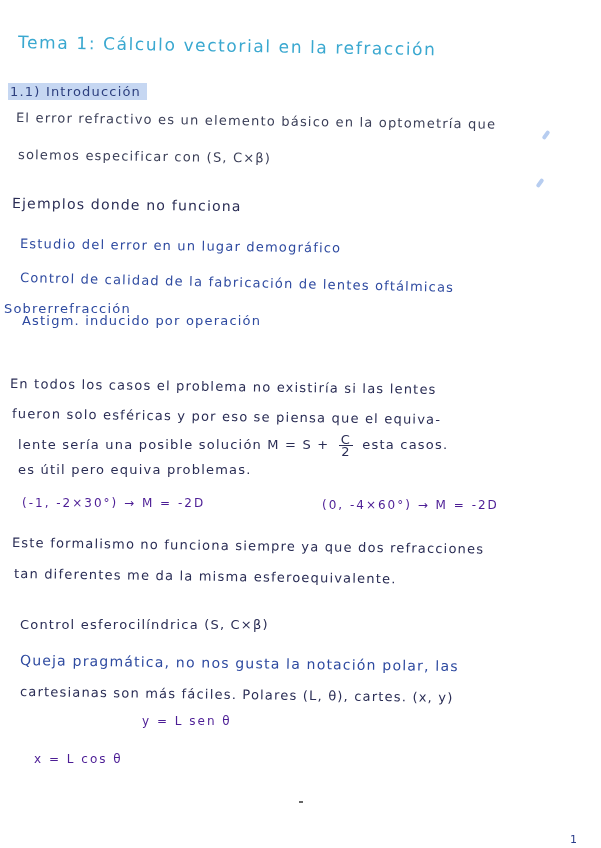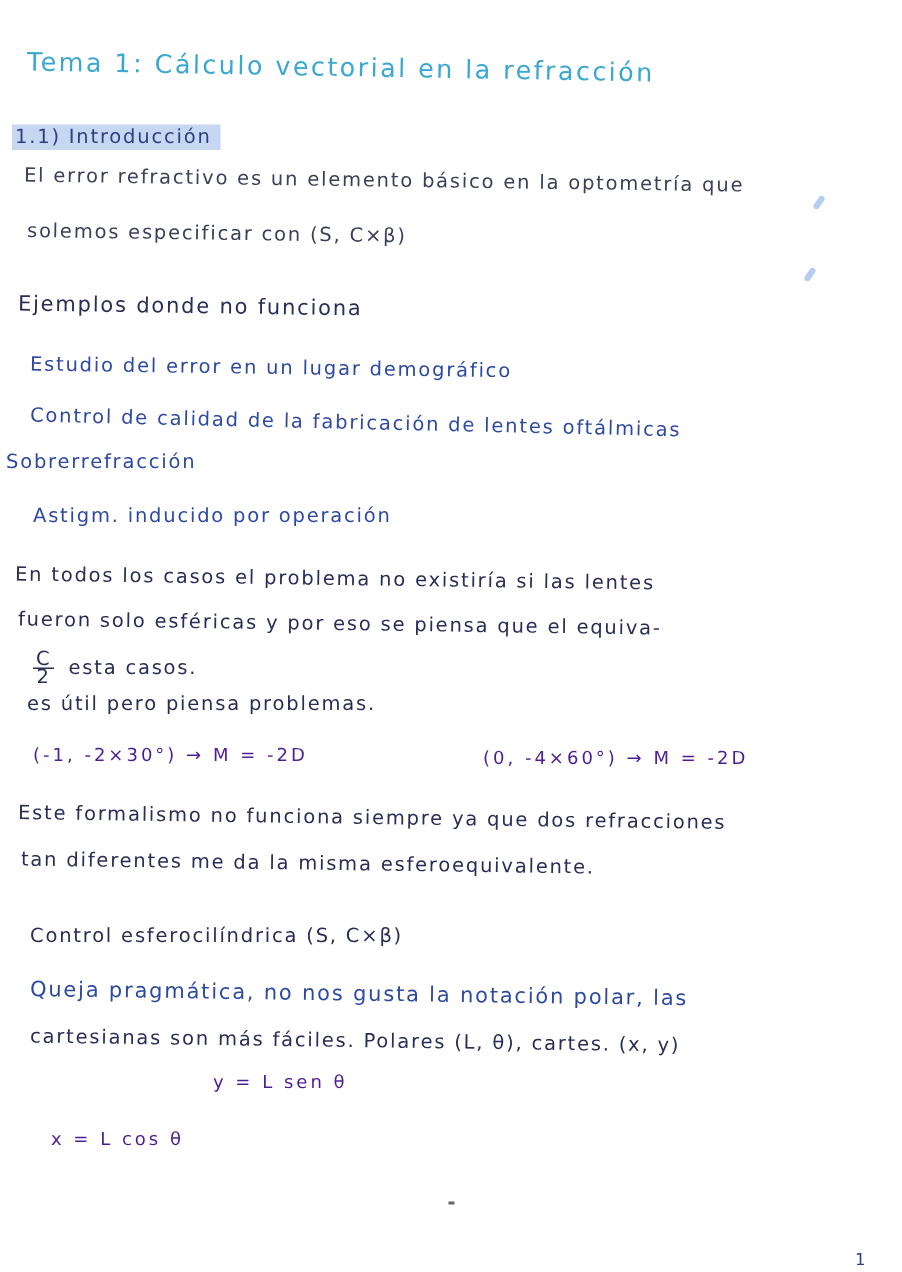--- a/index.html
+++ b/index.html
@@ -34,32 +34,33 @@
   <div class="line gray tilt1" style="left:18px; top:147px;">solemos especificar con (S, C×β)</div>
 
   <div class="mark" style="left:544px; top:130px;"></div>
   <div class="mark" style="left:538px; top:178px;"></div>
 
   <div class="line dark tilt1" style="left:12px; top:195px; font-size:14px;">Ejemplos donde no funciona</div>
 
   <div class="line blue tilt1" style="left:20px; top:236px;">Estudio del error en un lugar demográfico</div>
   <div class="line blue tilt2" style="left:20px; top:270px;">Control de calidad de la fabricación de lentes oftálmicas</div>
   <div class="line blue" style="left:4px; top:301px;">Sobrerrefracción</div>
-  <div class="line blue" style="left:22px; top:337px;">Astigm. inducido por operación</div>
+  <div class="line blue" style="left:22px; top:313px;">Astigm. inducido por operación</div>
 
   <div class="line dark tilt1" style="left:10px; top:376px;">En todos los casos el problema no existiría si las lentes</div>
   <div class="line dark tilt1" style="left:12px; top:406px;">fueron solo esféricas y por eso se piensa que el equiva-</div>
   <div class="line dark" style="left:18px; top:434px;">
+    <span>lente sería una posible solución  M = S +</span>
     <span class="frac">
       <span class="num">C</span>
       <span class="den">2</span>
     </span>
     <span>esta casos.</span>
   </div>
-  <div class="line dark" style="left:18px; top:462px;">es útil pero piensa problemas.</div>
+  <div class="line dark" style="left:18px; top:462px;">es útil pero equiva problemas.</div>
 
   <div class="line formula" style="left:22px; top:496px;">(-1, -2×30°) → M = -2D</div>
   <div class="line formula" style="left:282px; top:498px;margin-left:40px;">(0, -4×60°) → M = -2D</div>
 
   <div class="line dark tilt1" style="left:12px; top:535px;">Este formalismo no funciona siempre ya que dos refracciones</div>
   <div class="line dark tilt1" style="left:14px; top:566px;">tan diferentes me da la misma esferoequivalente.</div>
 
   <div class="line dark" style="left:20px; top:617px;">Control esferocilíndrica (S, C×β)</div>
   <div class="line blue tilt1" style="left:20px; top:652px; font-size:14px;">Queja pragmática, no nos gusta la notación polar, las</div>
   <div class="line dark tilt1" style="left:20px; top:684px;">cartesianas son más fáciles. Polares (L, θ), cartes. (x, y)</div>

